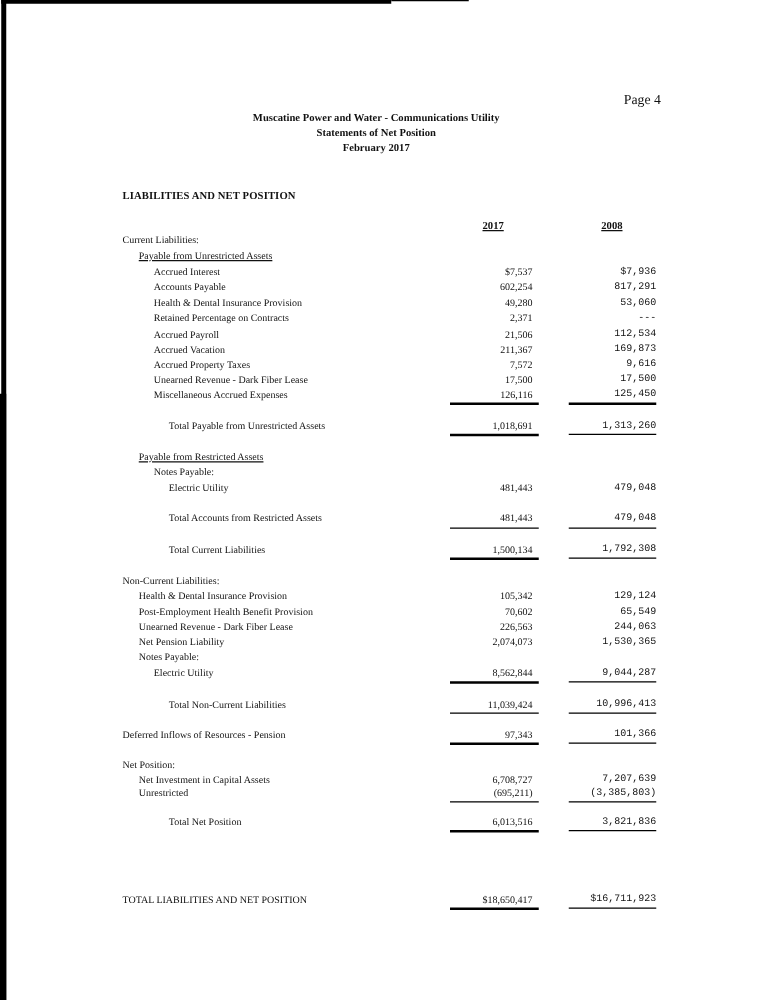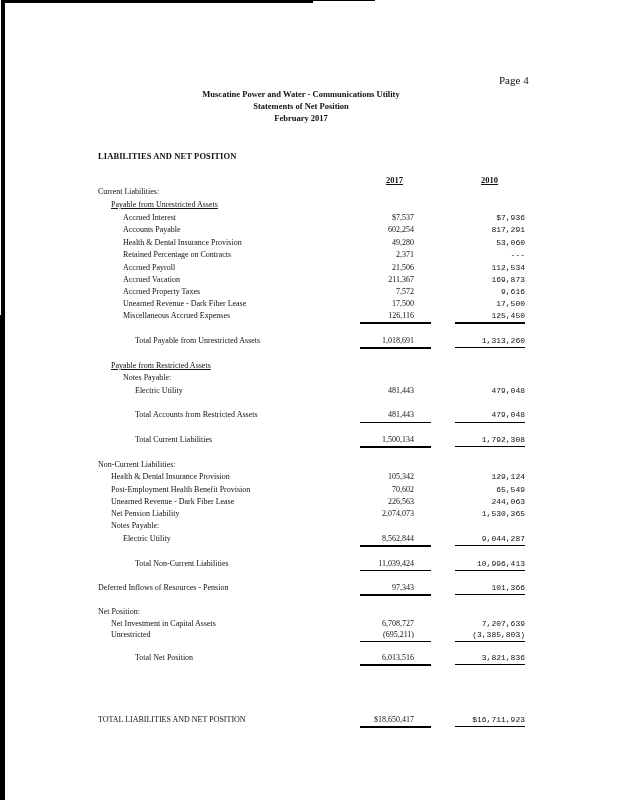--- a/index.html
+++ b/index.html
@@ -16,21 +16,21 @@
   .h2 { top: 101px; left: -8px; }
   .h3 { top: 113px; left: -8px; }
 
   .section-title { position: absolute; left: 98px; top: 151px; font-size: 8.5px; font-weight: bold; letter-spacing: 0.1px; text-align: center; }
   .col-head { position: absolute; top: 175px; font-size: 8.5px; font-weight: bold; text-decoration: underline; }
   .col-2017 { left: 386px; }
   .col-2016 { left: 481px; }
 
   .row { position: absolute; left: 0; width: 618px; height: 12px; font-size: 8px; }
   .row .lbl { position: absolute; white-space: nowrap; }
-  .row .v1 { position: absolute; right: 204px; text-align: right; padding-left: 36px; }
+  .row .v1 { position: absolute; right: 192px; text-align: right; padding-left: 36px; }
   .row .v2 { position: absolute; right: 93px; text-align: center; font-family: Liberation Mono, monospace; }
   .ind0 { left: 98px; }
   .ind1 { left: 111px; }
   .ind2 { left: 123px; }
   .ind3 { left: 135px; }
   .bold { font-weight: normal; }
   .ul { text-decoration: underline; }
 
   .rule { position: absolute; height: 1px; background: #000; }
   .rule.thick { height: 2px; }
@@ -45,21 +45,21 @@
 <div class="scan-left"></div>
 <div class="scan-left2"></div>
 
 <div class="page-num">Page 4</div>
 <div class="hdr h1">Muscatine Power and Water - Communications Utility</div>
 <div class="hdr h2">Statements of Net Position</div>
 <div class="hdr h3">February 2017</div>
 
 <div class="section-title">LIABILITIES AND NET POSITION</div>
 <div class="col-head col-2017">2017</div>
-<div class="col-head col-2016">2010</div>
+<div class="col-head col-2016">2008</div>
 
 <div class="row" style="top:187px">
   <span class="lbl ind0 bold">Current Liabilities:</span>
 </div>
 <div class="row" style="top:200px">
   <span class="lbl ind1 bold ul">Payable from Unrestricted Assets</span>
 </div>
 <div class="row" style="top:213px">
   <span class="lbl ind2">Accrued Interest</span>
   <span class="v1">$7,537</span>

